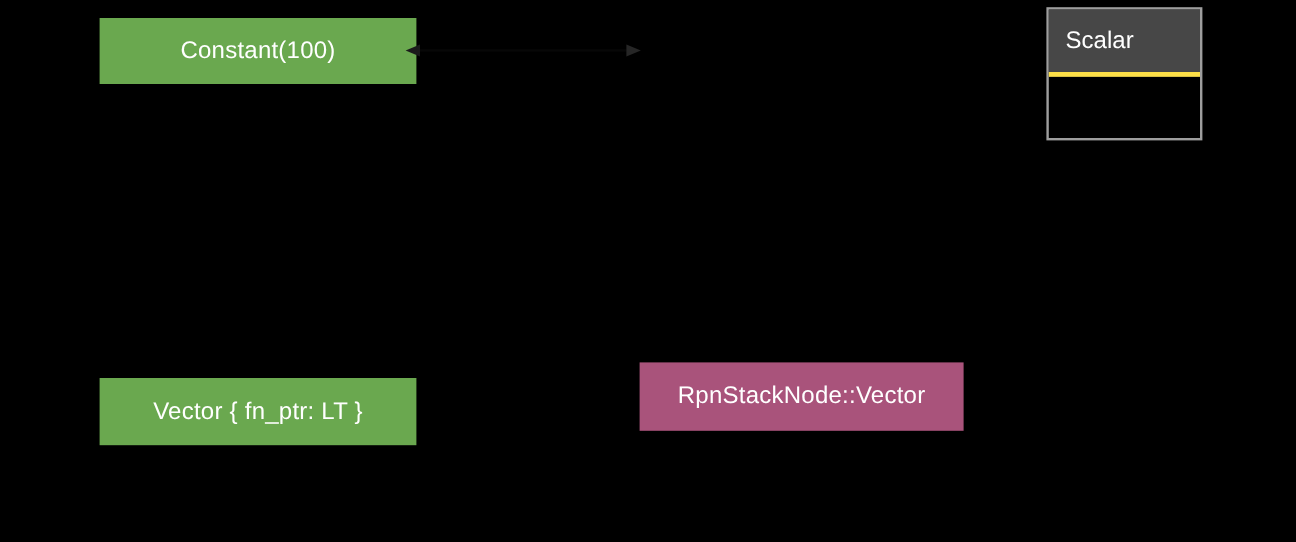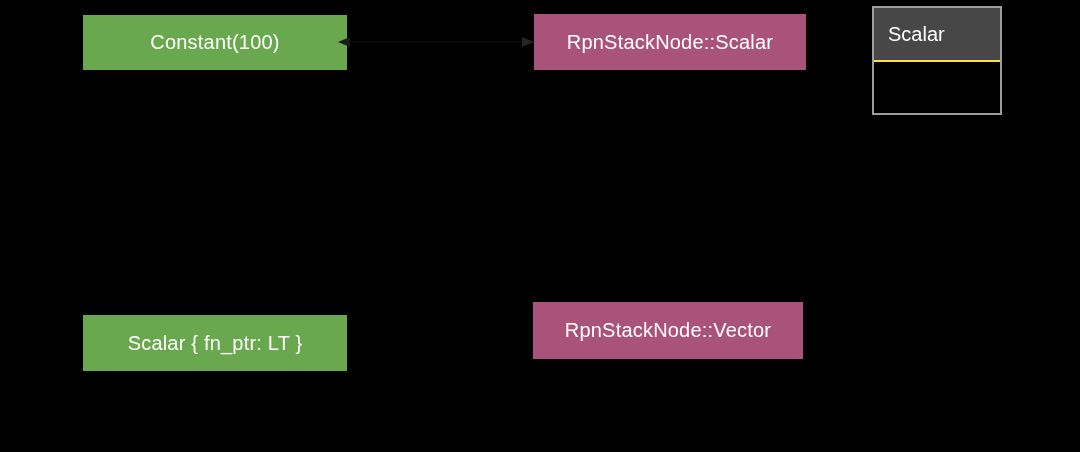--- a/index.html
+++ b/index.html
@@ -42,21 +42,21 @@
 
   
   .record-table {
     position: absolute; left: 872px; top: 6px;
     width: 126px;
     border: 2px solid #9e9e9e;
     background: transparent;
   }
   .record-header {
     height: 52px;
-    border-bottom: 2px solid #fde047;
+    border-bottom: 4px solid #fde047;
     display: flex; align-items: center;
     padding-left: 14px;
     color: #ffffff; font-size: 20px;
   }
   .record-cell {
     height: 51px;
     background: transparent;
   }
 </style>
 </head>
@@ -67,32 +67,29 @@
   <div class="edge-line" id="edge-top"></div>
 
   <div class="node" id="node-constant" style="background-color: rgb(106, 168, 79);">
     <span>Constant(100)</span>
   </div>
 
   <div class="arrowhead" id="arrowhead-into-constant"></div>
 
   <div class="arrowhead" id="arrowhead-into-rpn-scalar"></div>
 
-  <div class="node" id="node-rpn-scalar" style="background-color: rgb(169, 83, 123);">
-    <span>RpnStackNode::Scalar</span>
-  </div>
 
   <div class="record-table" style="border-color: rgb(158, 158, 158);">
     <div class="record-header" style="background-color: rgb(71, 71, 71);">
       <span>Scalar</span>
     </div>
     <div class="record-cell"></div>
   </div>
 
   <div class="node" id="node-fncall" style="background-color: rgb(106, 168, 79);">
-    <span>Scalar { fn_ptr: LT }</span>
+    <span>Vector { fn_ptr: LT }</span>
   </div>
 
   <div class="node" id="node-rpn-vector" style="background-color: rgb(169, 83, 123);">
     <span>RpnStackNode::Vector</span>
   </div>
 
 </div>
 
 </body></html>

